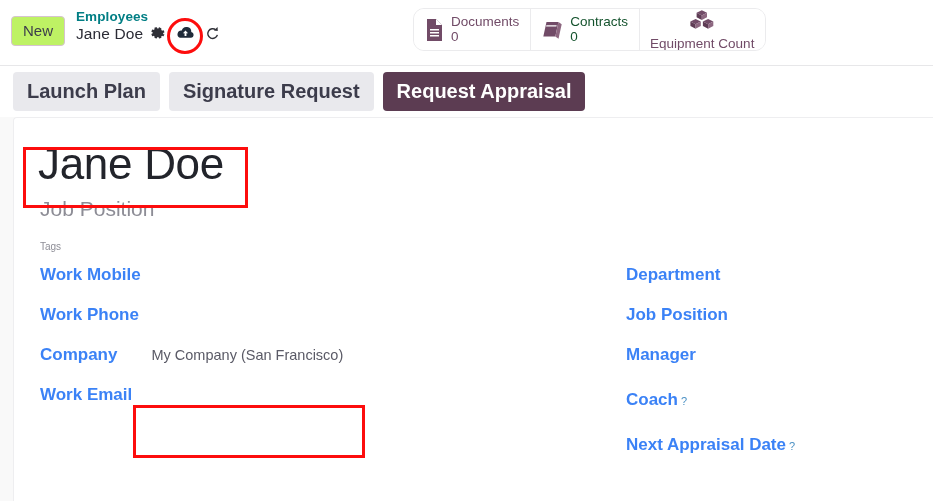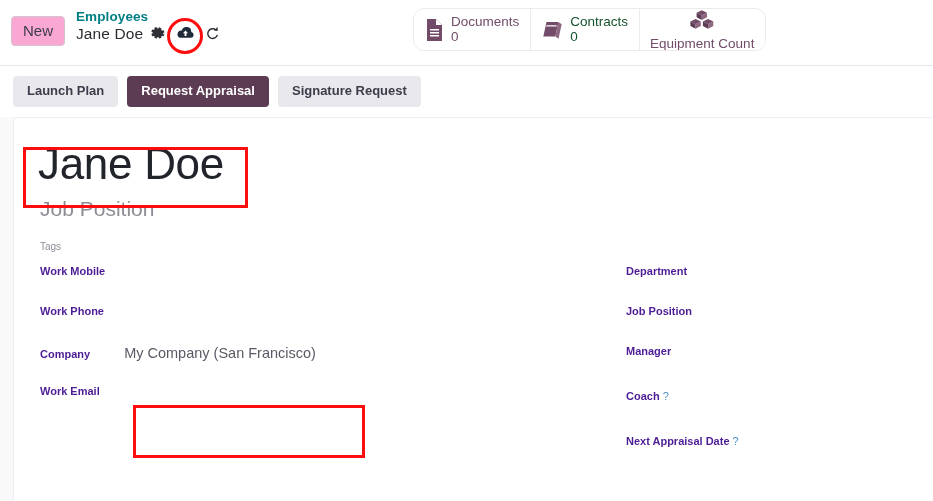--- a/index.html
+++ b/index.html
@@ -28,21 +28,21 @@
   .cp-left {
     position: absolute;
     left: 11px;
     top: 10px;
     display: flex;
     align-items: flex-start;
   }
 
   .new-button {
     border: 1px solid #d6c3cf;
-    background: #f9a8d4;
+    background: #bef264;
     color: #3c3c4b;
     font-size: 15px;
     font-family: "Liberation Sans", sans-serif;
     padding: 5px 11px 6px 11px;
     border-radius: 4px;
     line-height: 1.15;
     cursor: pointer;
     margin-top: 6px;
   }
 
@@ -119,21 +119,21 @@
     position: relative;
     height: 51px;
     background: #ffffff;
     padding-left: 13px;
     display: flex;
     align-items: center;
     gap: 9px;
     box-sizing: border-box;
   }
   .act-btn {
-    font-size: 13px;
+    font-size: 20px;
     font-weight: bold;
     font-family: "Liberation Sans", sans-serif;
     padding: 8px 14px 9px 14px;
     border-radius: 4px;
     border: none;
     cursor: pointer;
     line-height: 1.1;
   }
   .act-default {
     background: #e9e9ed;
@@ -206,23 +206,23 @@
     left: 588px;
     top: 0;
     width: 330px;
   }
   .field-row {
     display: flex;
     align-items: baseline;
     height: 40px;
   }
   .field-label {
-    font-size: 11px;
+    font-size: 17px;
     font-weight: bold;
-    color: #4c1d95;
+    color: #3b82f6;
     white-space: nowrap;
   }
   .help-mark {
     color: #4a90c4;
     font-size: 11px;
     font-weight: normal;
     margin-left: 3px;
     vertical-align: super;
     cursor: pointer;
   }
@@ -351,22 +351,22 @@
         <span class="sb-label">Equipment Count</span>
         <span class="sb-value">0</span>
       </span>
     </div>
 
   </div>
 </div>
 
 <div class="action-bar">
   <button class="act-btn act-default">Launch Plan</button>
+  <button class="act-btn act-default">Signature Request</button>
   <button class="act-btn act-primary">Request Appraisal</button>
-  <button class="act-btn act-default">Signature Request</button>
 </div>
 
 <div class="sheet-wrap">
   <div class="sheet">
 
     <h1 class="record-title">Jane Doe</h1>
     <span class="record-subtitle">Job Position</span>
 
     <div class="tags-row">
       <span>Tags</span>

